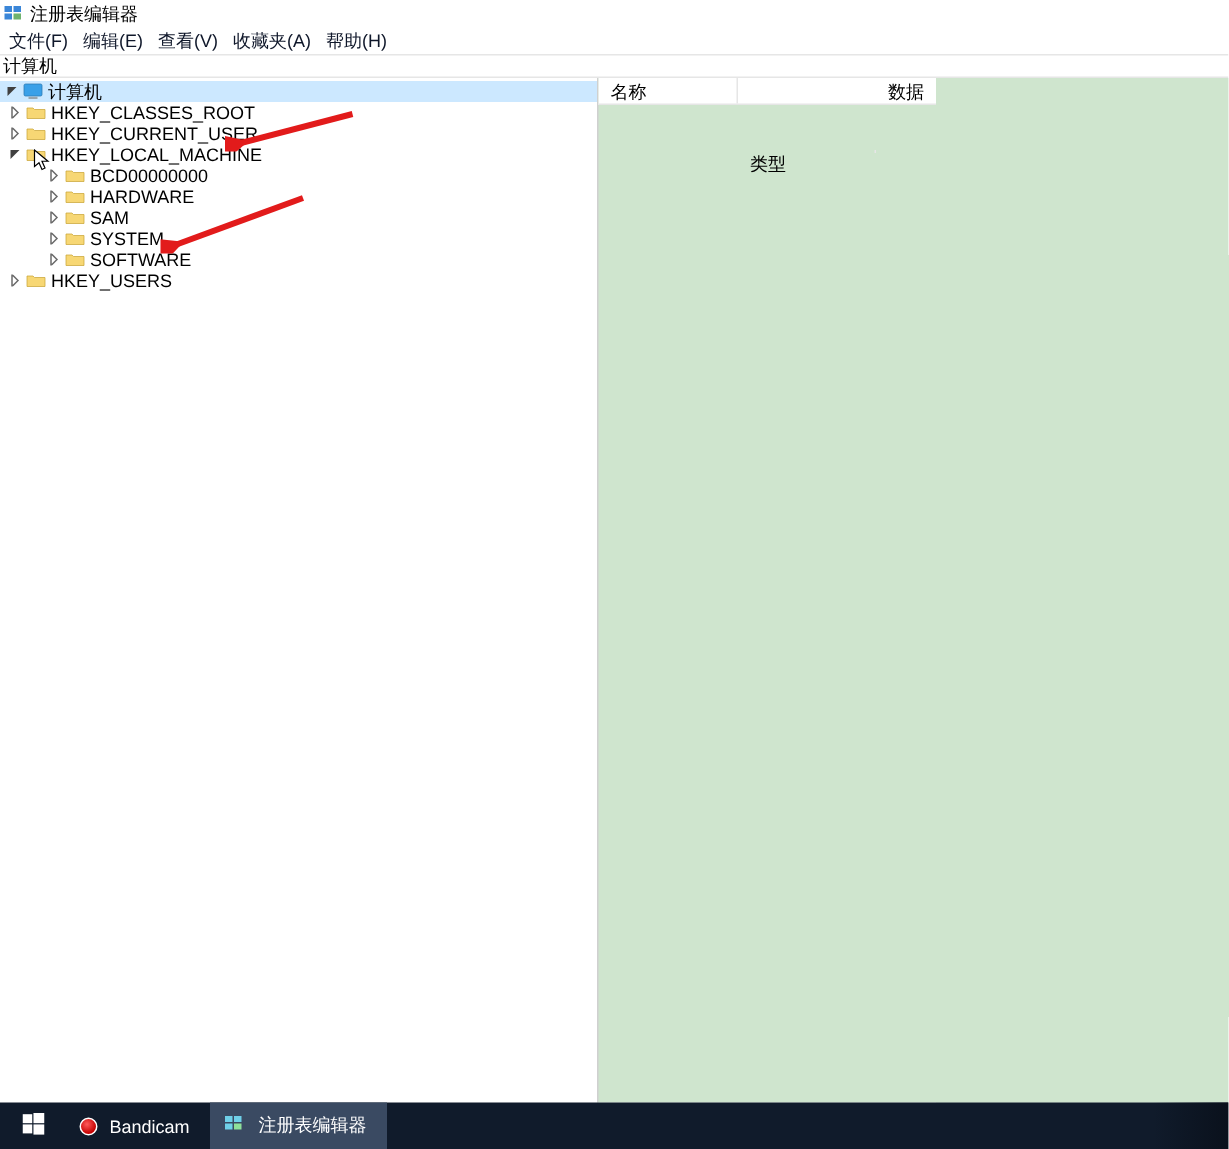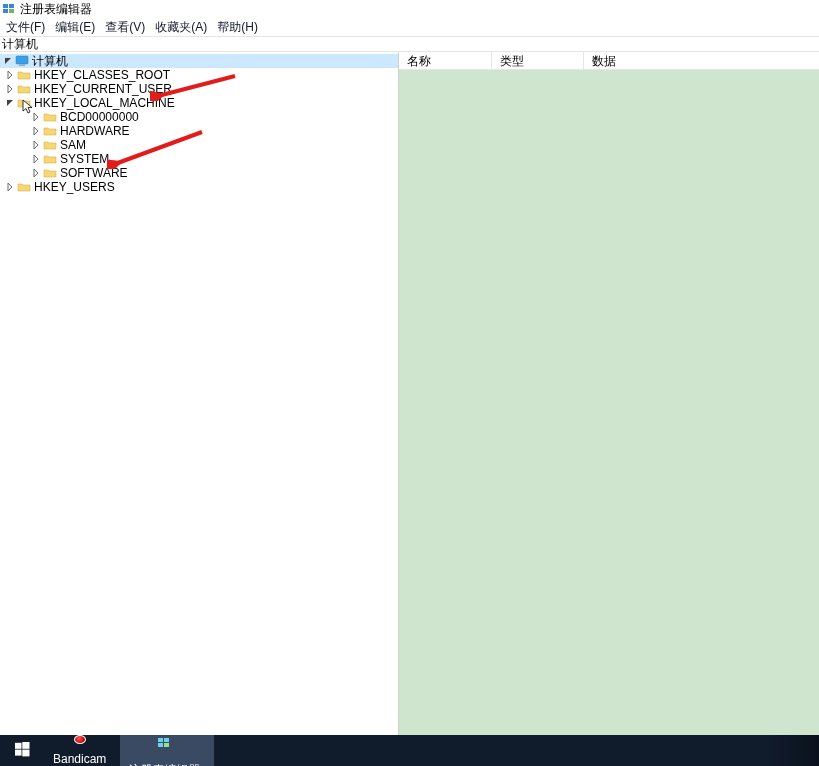--- a/index.html
+++ b/index.html
@@ -32,31 +32,31 @@
   .main {
     display: flex; height: calc(766px - 18px - 18px - 16px - 31px);
     border-top: 0;
   }
   .tree-pane {
     width: 398px; height: 100%; overflow: auto; background: #fff;
     font-size: 12px; padding: 2px 0 0 0; position: relative;
   }
   .list-pane {
     flex: 1; height: 100%; background: #cfe5ce; border-left: 1px solid #d0d0d0;
-    display: flex; flex-direction: column;
+    display: flex; flex-direction: row;
   }
   .list-header {
     height: 18px; background: #fff; display: flex; border-bottom: 1px solid #e6e6e6;
     font-size: 12px;
   }
   .list-header .col {
     padding: 1px 8px; border-right: 1px solid #e6e6e6; white-space: nowrap;
   }
   .list-header .col.name { width: 93px; }
-  .list-header .col.type { width: 92px; }
+  .list-header .col.type { width: 92px; margin-top: 48px; }
   .list-header .col.data { flex: 1; border-right: none; font-family: Liberation Mono, monospace; }
   .list-body { flex: 1; background: #cfe5ce; }
   .tree-row {
     display: flex; align-items: center; height: 14px; line-height: 14px;
     white-space: nowrap; cursor: default; position: relative;
   }
   .tree-row.selected { background: #cce8ff; }
   .expander {
     width: 12px; height: 12px; display: inline-flex; align-items: center;
     justify-content: center; font-size: 9px; color: #6b6b6b; cursor: pointer;
@@ -84,21 +84,21 @@
   }
   .arrow svg { display: block; }
 
   
   .taskbar {
     height: 31px; background: #101b2b; display: flex; align-items: stretch;
     color: #fff; font-size: 12px;
   }
   .taskbar .tb-btn {
     display: flex; align-items: center; padding: 0 14px 0 8px; gap: 8px;
-    cursor: default; height: 100%; flex-direction: column;
+    cursor: default; height: 100%;
   }
   .taskbar .tb-btn.start { width: 45px; justify-content: center; padding: 0; }
   .taskbar .tb-btn.active { background: #3a4a62; }
   .taskbar .tb-label { white-space: nowrap; }
   .taskbar .grad {
     position: absolute; right: 0; bottom: 0; width: 50px; height: 31px;
     background: linear-gradient(to right, rgba(16,27,43,0) 0%, #0a111c 100%);
     pointer-events: none;
   }
 

